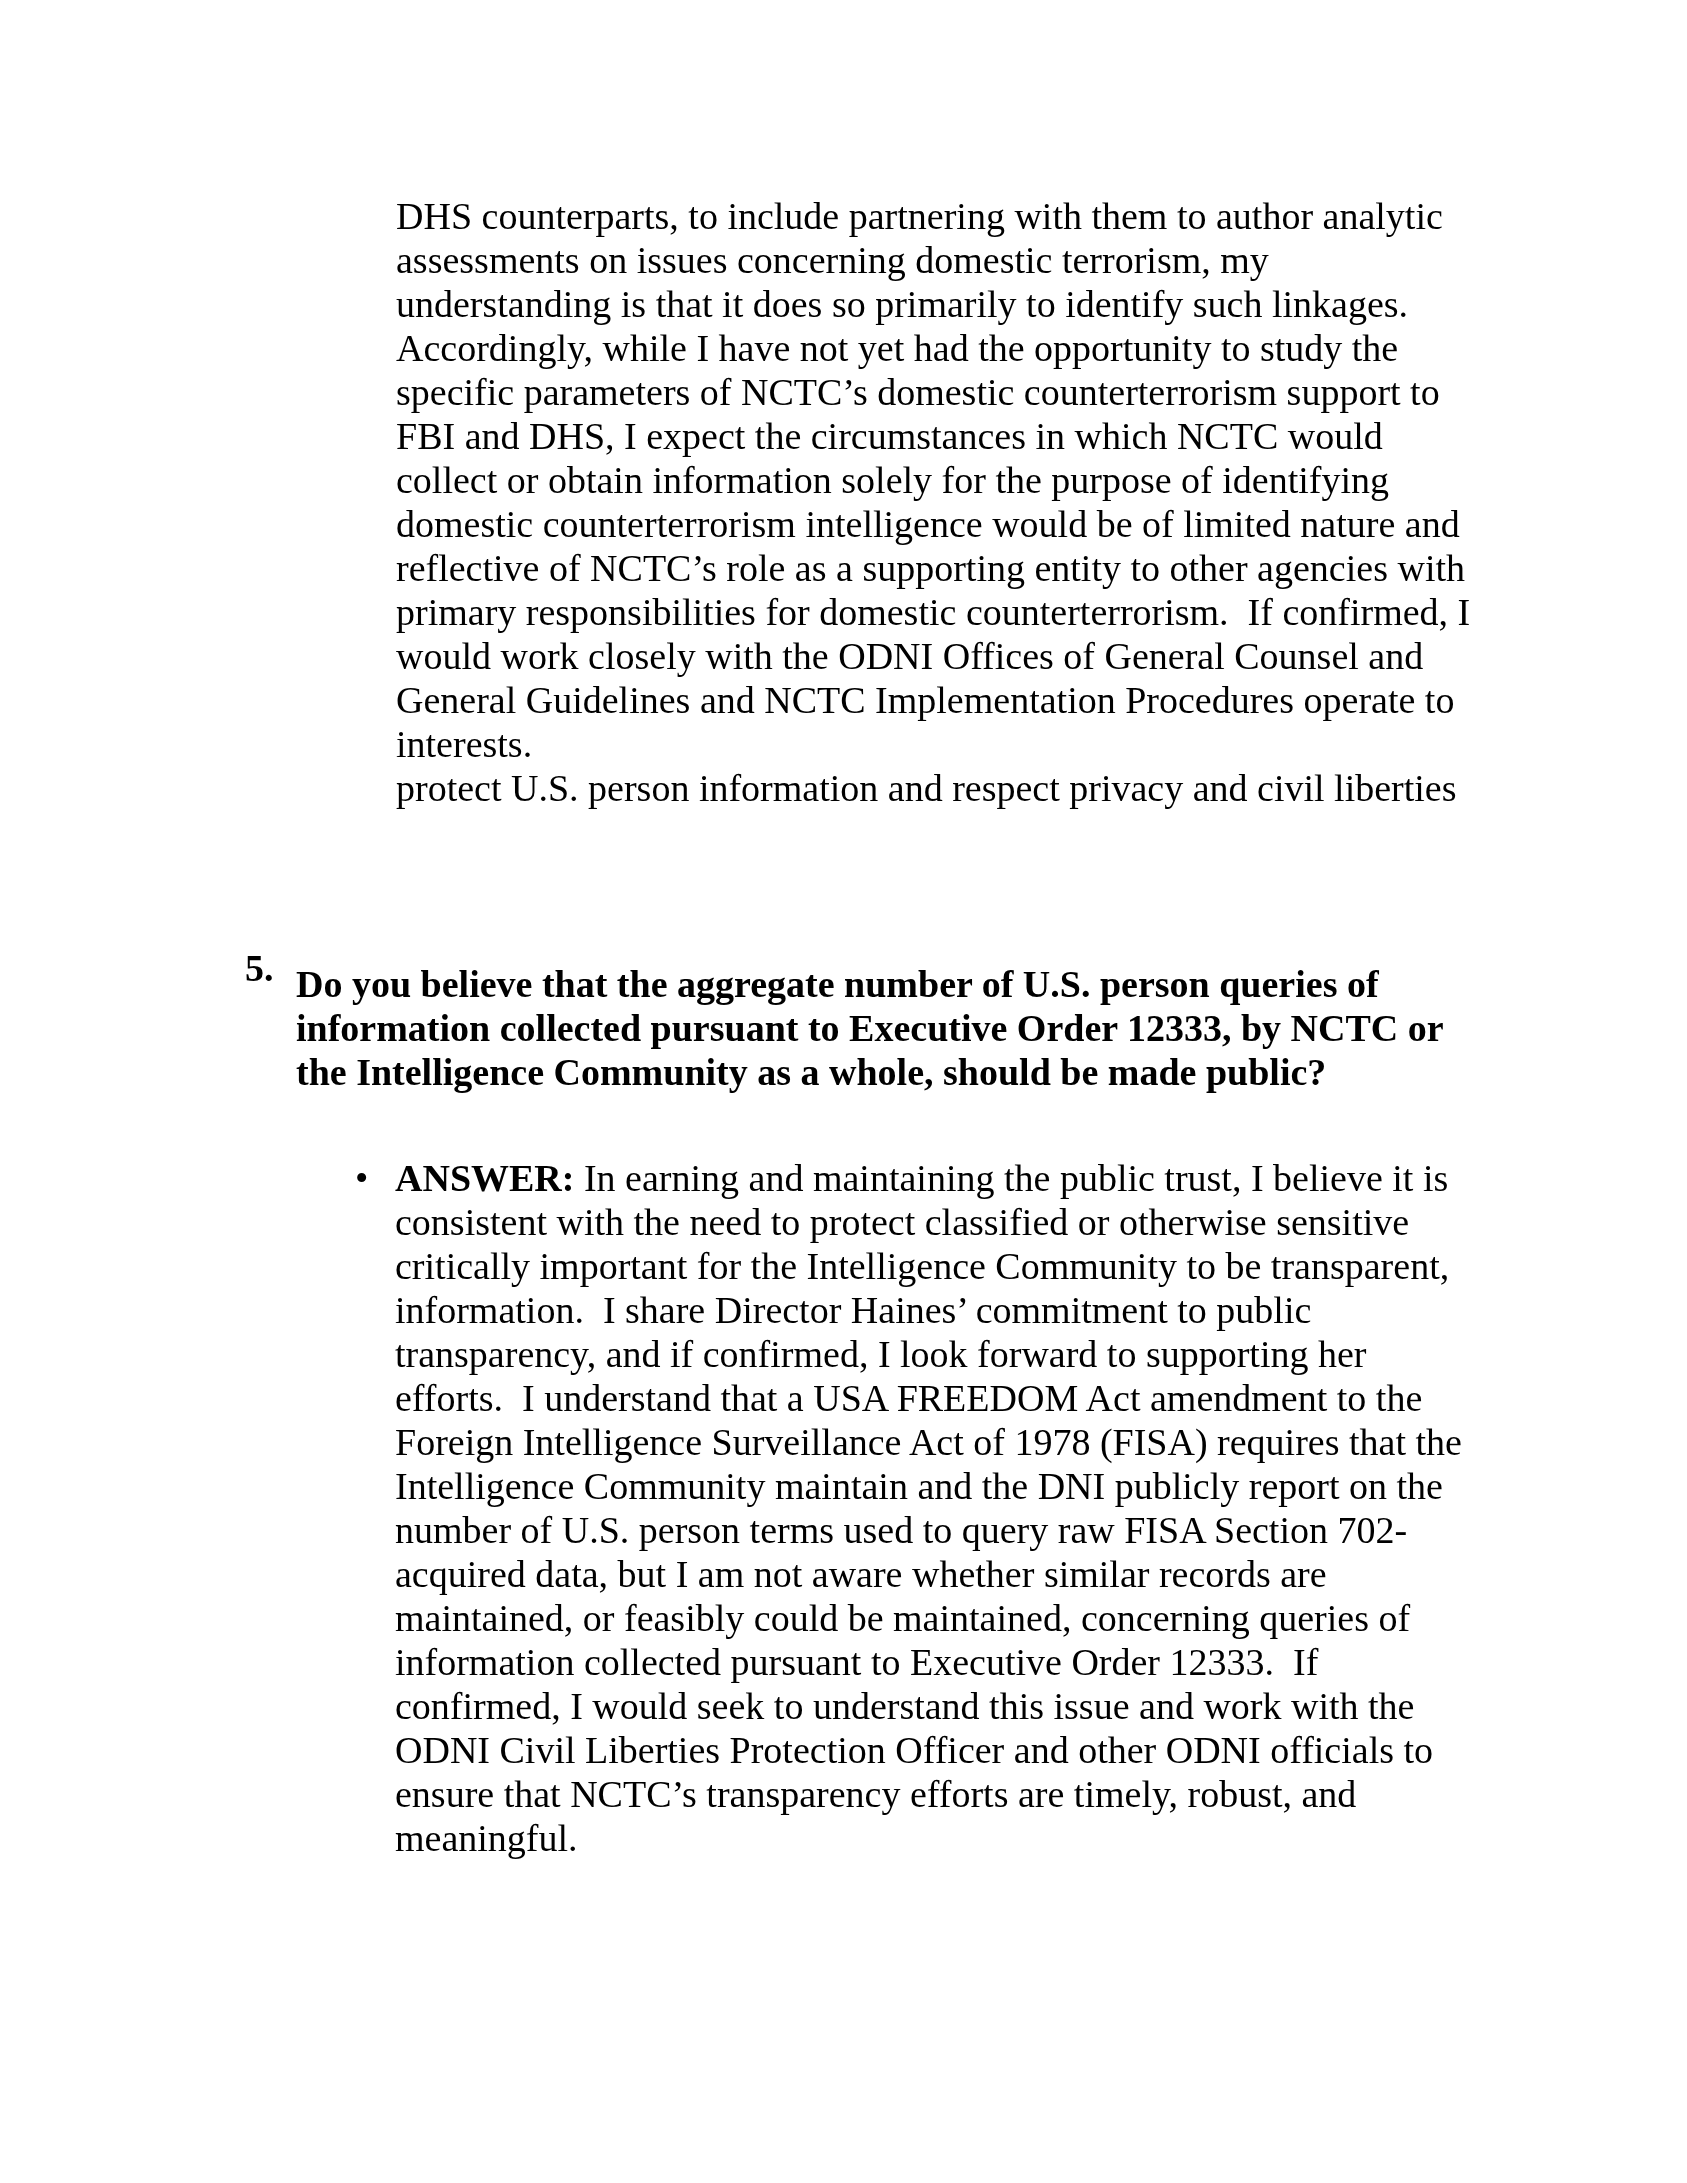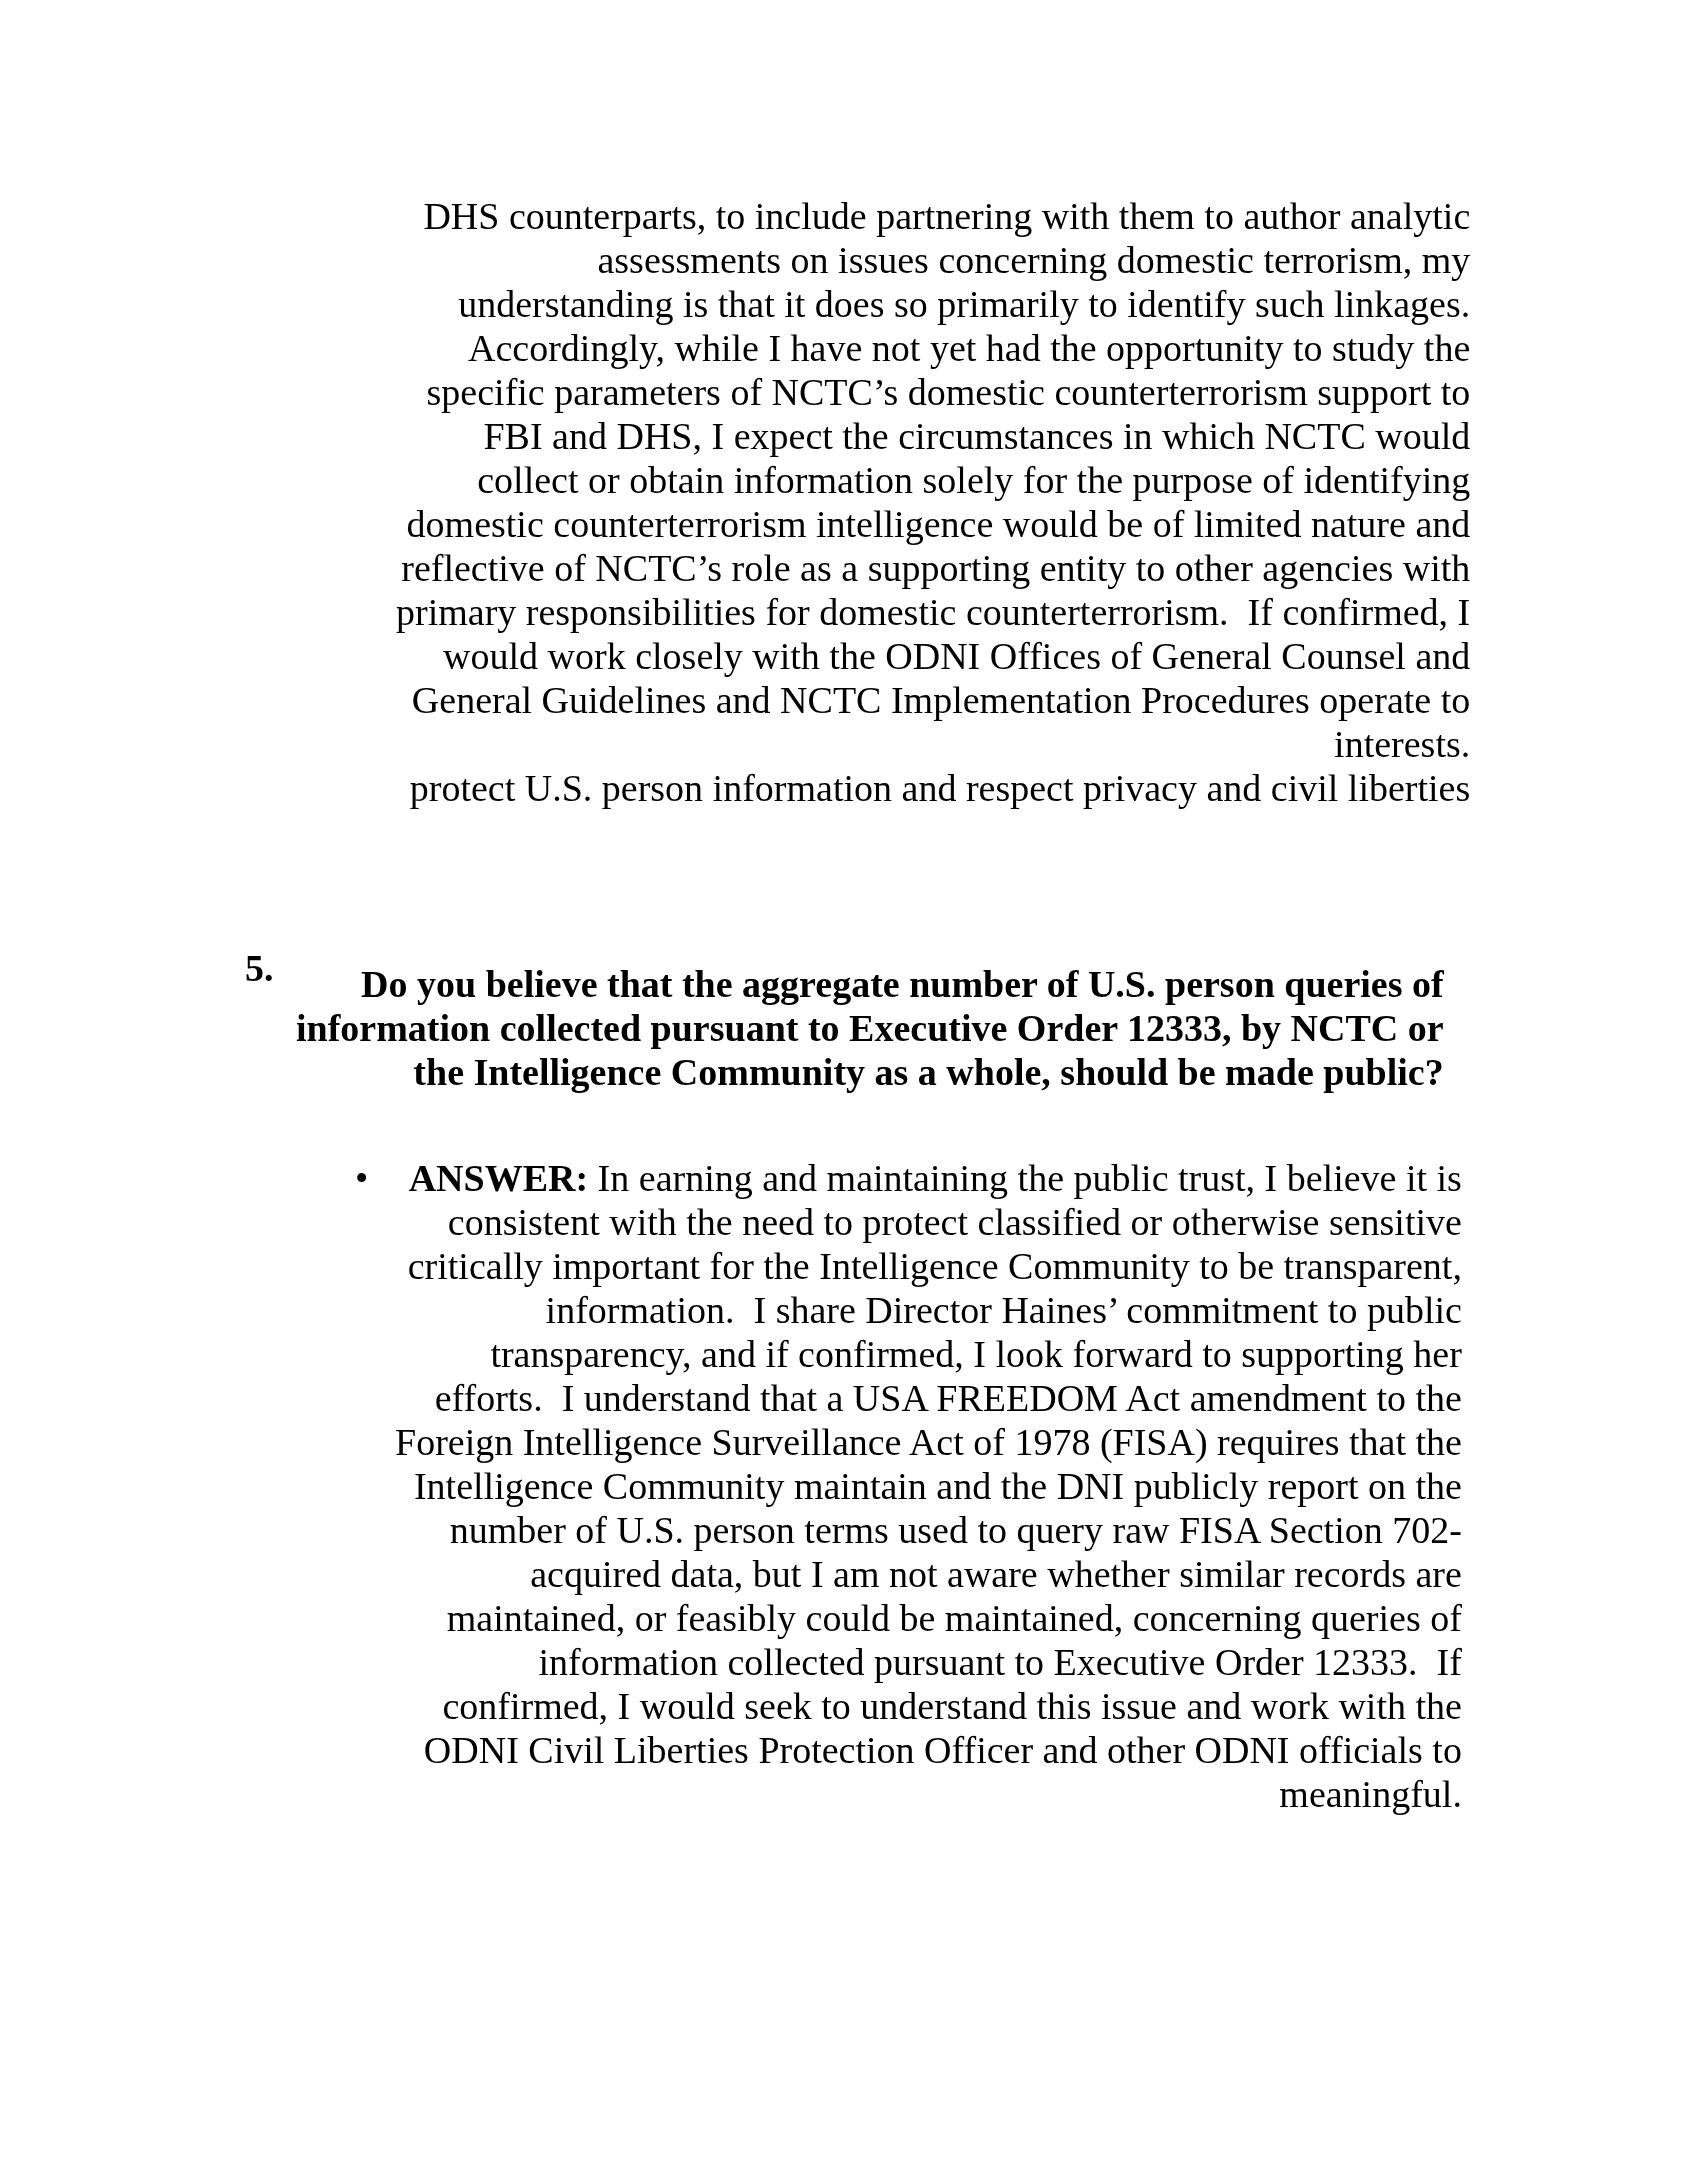--- a/index.html
+++ b/index.html
@@ -1,18 +1,18 @@
 <!DOCTYPE html>
 <html style="font-size:10.6px"><head>
 <meta charset="utf-8">
 <style>
   html, body { margin: 0; padding: 0; background: #ffffff; }
   body { width: 1687px; height: 2183px; position: relative; overflow: hidden;
          font-family: "Liberation Serif", "DejaVu Serif", serif; color: #000; }
-  .block { position: absolute; text-align: right; }
+  .block { position: absolute; }
   .line { display: block; font-size: 38px; line-height: 44px; white-space: pre; }
   .bold { font-weight: bold; }
   #para-continued { left: 396px; top: 194px; }
   #question-5 { left: 245px; top: 946px; }
   #question-5 .num { position: absolute; left: 0; top: 0; font-weight: bold; font-size: 38px; line-height: 44px; }
   #question-5 .qtext { position: absolute; left: 51px; top: 16px; }
   #answer-block { left: 355px; top: 1156px; }
   #answer-block .bullet { position: absolute; left: 0; top: 0; font-size: 38px; line-height: 44px; }
   #answer-block .atext { position: absolute; left: 40px; top: 0; }
 </style>
@@ -55,16 +55,17 @@
     <span class="line">transparency, and if confirmed, I look forward to supporting her</span>
     <span class="line">efforts.  I understand that a USA FREEDOM Act amendment to the</span>
     <span class="line">Foreign Intelligence Surveillance Act of 1978 (FISA) requires that the</span>
     <span class="line">Intelligence Community maintain and the DNI publicly report on the</span>
     <span class="line">number of U.S. person terms used to query raw FISA Section 702-</span>
     <span class="line">acquired data, but I am not aware whether similar records are</span>
     <span class="line">maintained, or feasibly could be maintained, concerning queries of</span>
     <span class="line">information collected pursuant to Executive Order 12333.  If</span>
     <span class="line">confirmed, I would seek to understand this issue and work with the</span>
     <span class="line">ODNI Civil Liberties Protection Officer and other ODNI officials to</span>
+    <span class="line">ensure that NCTC’s transparency efforts are timely, robust, and</span>
     <span class="line">meaningful.</span>
   </div>
 </div>
 
 
 </body></html>

